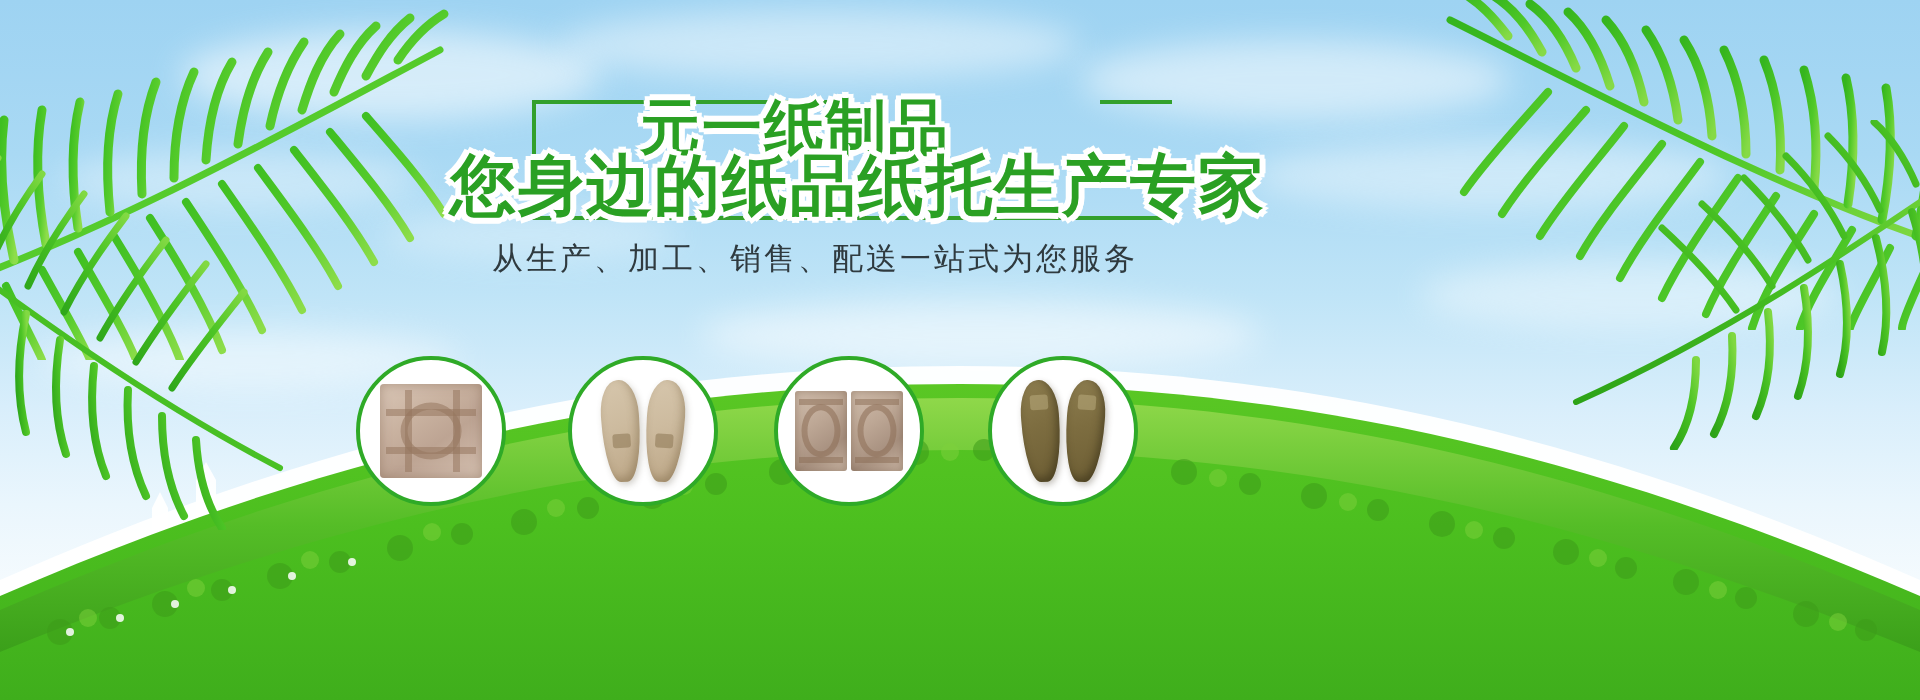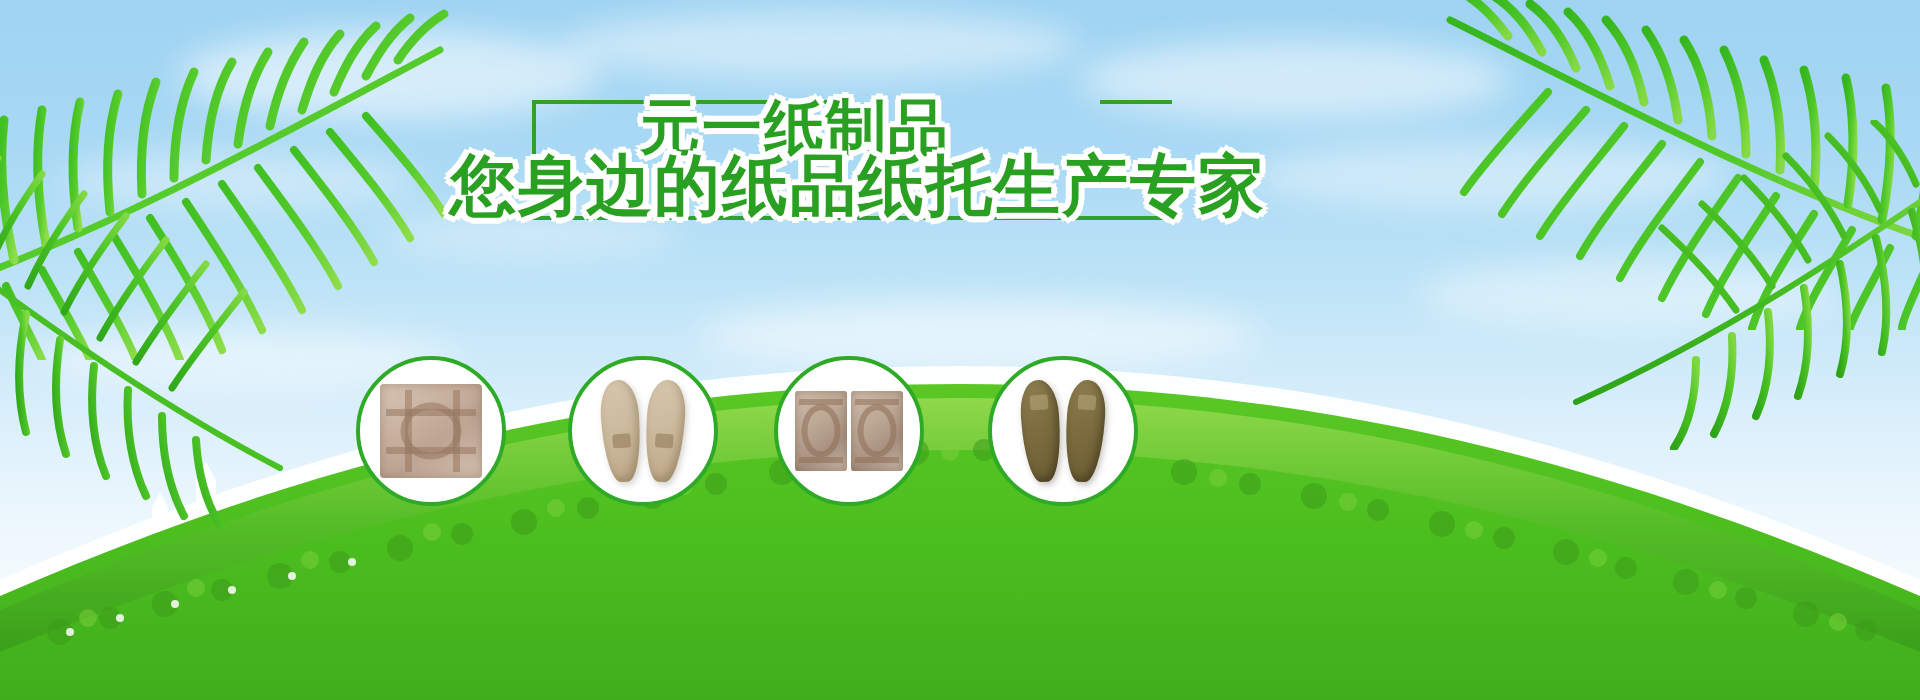--- a/index.html
+++ b/index.html
@@ -450,20 +450,21 @@
   <div id="headline-block">
     <div class="frame-line" id="frame-left"></div>
     <div class="frame-line" id="frame-top-left"></div>
     <div class="frame-line" id="frame-top-right"></div>
     <div class="frame-line" id="frame-bottom"></div>
 
     <div class="hl" id="hl-line1">元一纸制品</div>
     <div class="hl" id="hl-line2">您身边的纸品纸托生产专家</div>
   </div>
 
+  <div id="subtitle">从生产、加工、销售、配送一站式为您服务</div>
 
   <div class="pcircle" id="c1">
     <div class="pinner">
       <div class="tray">
         <div class="rib rib-h1"></div>
           <div class="rib rib-h2"></div>
         <div class="rib rib-v1"></div>
           <div class="rib rib-v2"></div>
       </div>
     </div>

